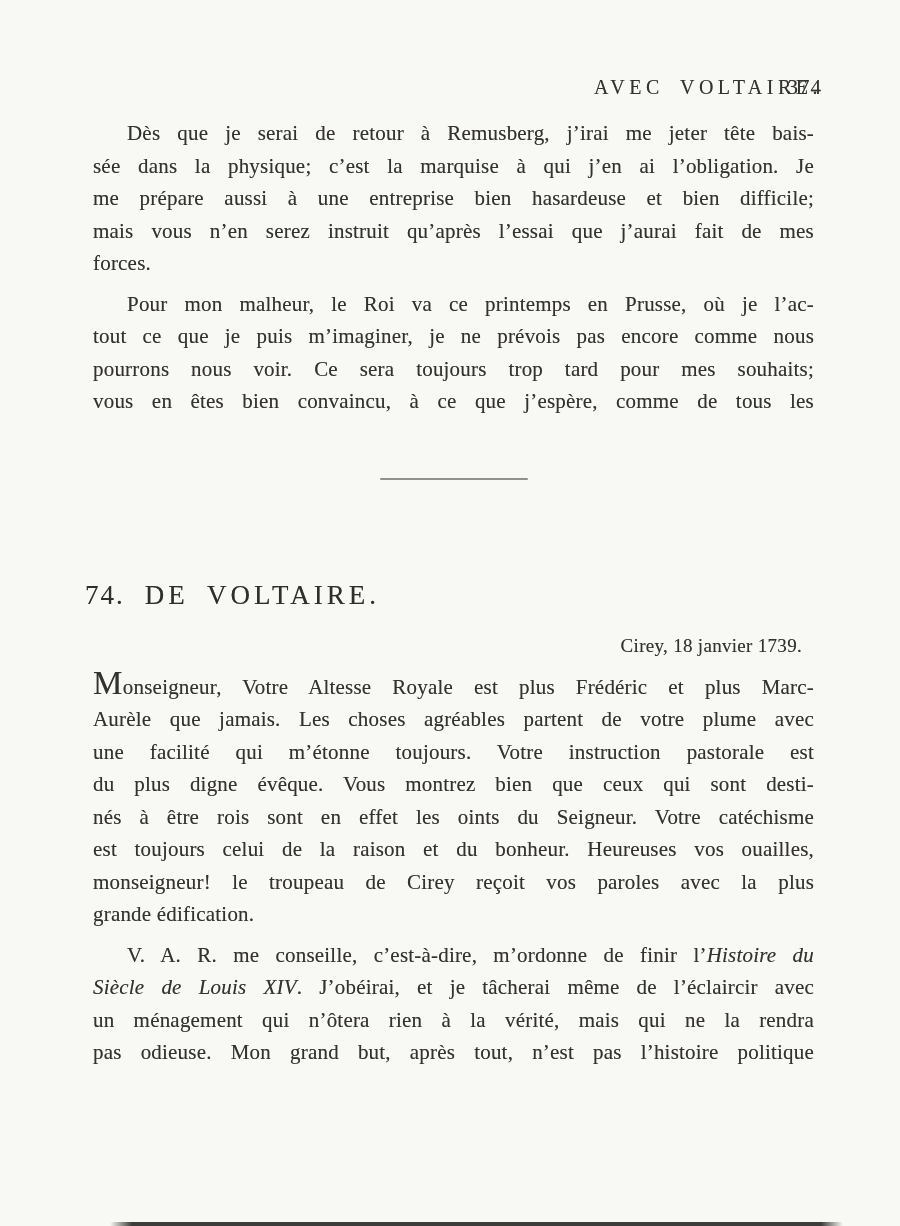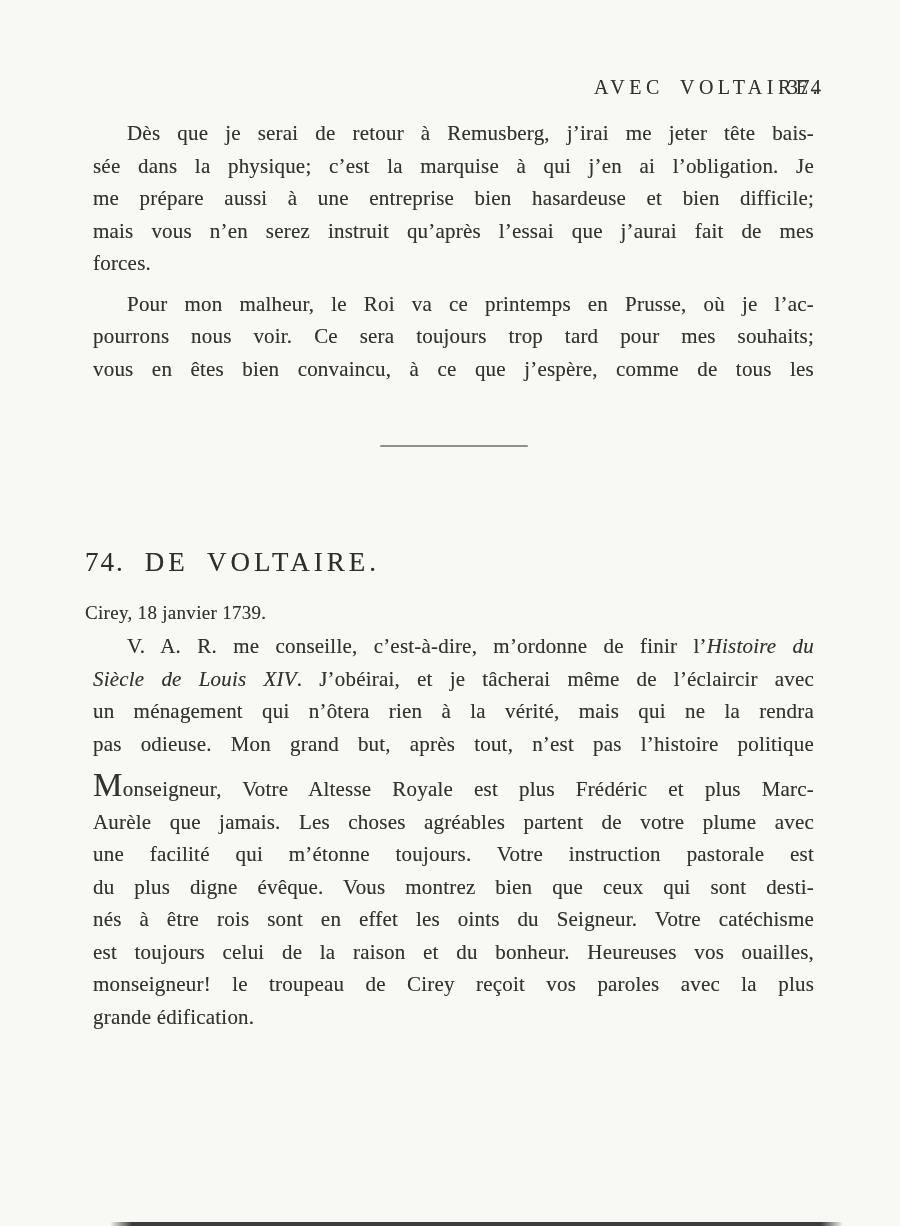--- a/index.html
+++ b/index.html
@@ -41,21 +41,21 @@
     width:148px;height:2px;background:#77756f;
     margin:60px auto 0 auto;border-radius:1px;opacity:.8;
   }
   .letter-heading{
     margin-top:98px;text-align:left;
     font-size:27px;line-height:34px;color:#302e2b;
   }
   .letter-heading .num{letter-spacing:2px;margin-right:20px;}
   .letter-heading .addr{letter-spacing:4px;word-spacing:8px;}
   .dateline{
-    margin-top:22px;
+    margin-top:22px;text-align:right;
     font-size:19px;line-height:24px;padding-right:20px;letter-spacing:0.3px;
   }
   .p3{margin-top:13px;}
   .p4{margin-top:5px;}
   .dropcap{
     font-size:33px;line-height:0;letter-spacing:0.5px;
   }
   .it{font-style:italic;}
   .scan-strip{
     position:absolute;left:110px;bottom:0;width:733px;height:4px;
@@ -77,46 +77,47 @@
     <div class="para p1">
       <div class="line ind">Dès que je serai de retour à Remusberg, j’irai me jeter tête bais-</div>
       <div class="line">sée dans la physique; c’est la marquise à qui j’en ai l’obligation. Je</div>
       <div class="line">me prépare aussi à une entreprise bien hasardeuse et bien difficile;</div>
       <div class="line">mais vous n’en serez instruit qu’après l’essai que j’aurai fait de mes</div>
       <div class="line end">forces.</div>
     </div>
 
     <div class="para">
       <div class="line ind">Pour mon malheur, le Roi va ce printemps en Prusse, où je l’ac-</div>
+      <div class="line">tout ce que je puis m’imaginer, je ne prévois pas encore comme nous</div>
       <div class="line">pourrons nous voir. Ce sera toujours trop tard pour mes souhaits;</div>
       <div class="line">vous en êtes bien convaincu, à ce que j’espère, comme de tous les</div>
     </div>
 
     <div class="divider"></div>
 
     <div class="letter-heading">
       <span class="num">74.</span><span class="addr">DE VOLTAIRE.</span>
     </div>
 
     <div class="dateline">Cirey, 18 janvier 1739.</div>
 
-    <div class="para p4">
-      <div class="line ind"><span>V. A. R. me conseille, c’est-à-dire, m’ordonne de finir l’</span><span class="it">Histoire du</span></div>
-      <div class="line"><span class="it">Siècle de Louis XIV</span><span>. J’obéirai, et je tâcherai même de l’éclaircir avec</span></div>
-      <div class="line">un ménagement qui n’ôtera rien à la vérité, mais qui ne la rendra</div>
-      <div class="line">pas odieuse. Mon grand but, après tout, n’est pas l’histoire politique</div>
-    </div>
-
     <div class="para p3">
       <div class="line"><span class="dropcap">M</span><span>onseigneur, Votre Altesse Royale est plus Frédéric et plus Marc-</span></div>
       <div class="line">Aurèle que jamais. Les choses agréables partent de votre plume avec</div>
       <div class="line">une facilité qui m’étonne toujours. Votre instruction pastorale est</div>
       <div class="line">du plus digne évêque. Vous montrez bien que ceux qui sont desti-</div>
       <div class="line">nés à être rois sont en effet les oints du Seigneur. Votre catéchisme</div>
       <div class="line">est toujours celui de la raison et du bonheur. Heureuses vos ouailles,</div>
       <div class="line">monseigneur! le troupeau de Cirey reçoit vos paroles avec la plus</div>
       <div class="line end">grande édification.</div>
     </div>
 
+    <div class="para p4">
+      <div class="line ind"><span>V. A. R. me conseille, c’est-à-dire, m’ordonne de finir l’</span><span class="it">Histoire du</span></div>
+      <div class="line"><span class="it">Siècle de Louis XIV</span><span>. J’obéirai, et je tâcherai même de l’éclaircir avec</span></div>
+      <div class="line">un ménagement qui n’ôtera rien à la vérité, mais qui ne la rendra</div>
+      <div class="line">pas odieuse. Mon grand but, après tout, n’est pas l’histoire politique</div>
+    </div>
+
   </div>
 </div>
 
 <div class="scan-strip"></div>
 
 </body></html>

